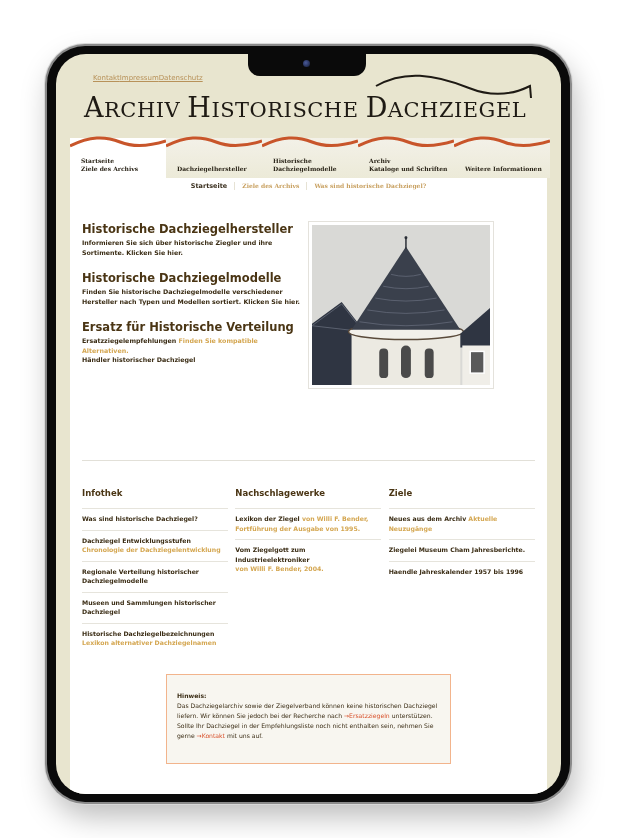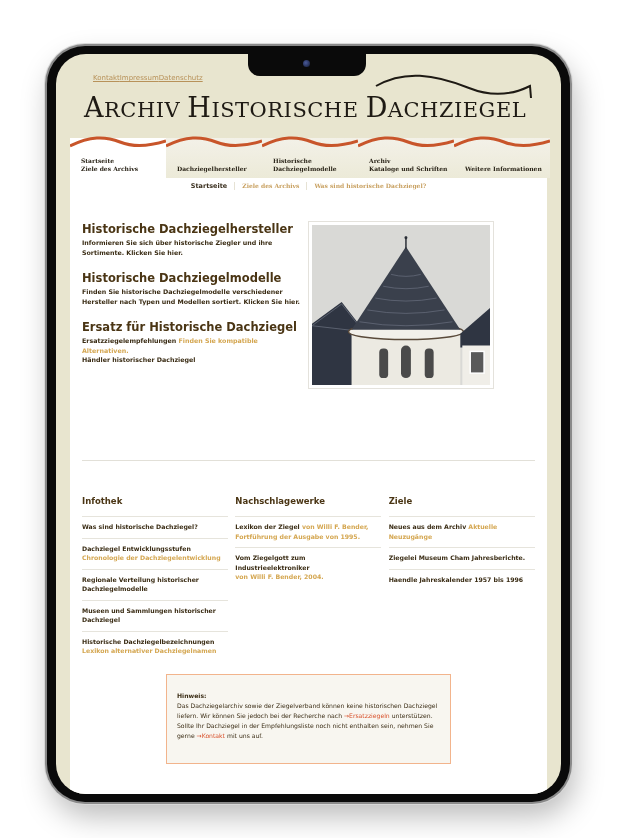--- a/index.html
+++ b/index.html
@@ -63,21 +63,21 @@
   .sec .gold { color: #d4a650; }
 
   .photo {
     position: absolute; left: 238px; top: 43px; width: 186px; height: 168px;
     background: #fff; border: 1px solid #e4e2dc; padding: 3px;
   }
   .photo svg { width: 100%; height: 100%; display: block; }
 
   .divider { position: absolute; left: 12px; top: 282px; width: 453px; height: 1px; background: #e2e0d8; }
 
-  .cols { position: absolute; left: 12px; top: 318px; width: 460px; display: flex; }
+  .cols { position: absolute; left: 12px; top: 310px; width: 460px; display: flex; justify-content: flex-end; }
   .col { width: 154px; margin-right: 0; }
   .col h3 { font-size: 8.5px; color: #4a3514; font-weight: bold; margin-bottom: 8px; height: 12px; }
   .col .item { border-top: 1px solid #e6e4dc; padding: 5px 0 6px 0; font-size: 6.2px; line-height: 9.5px; color: #3a2c14; font-weight: bold; width: 146px; }
   .col .item .gold { color: #d4a650; font-weight: bold; }
 
   .notice {
     position: absolute; left: 96px; top: 496px; width: 285px; height: 90px;
     border: 1.5px solid #f2b48c; background: #f8f6f0; padding: 16px 10px 0 10px;
     font-size: 6.1px; line-height: 10px; color: #3a2c14;
   }
@@ -162,21 +162,21 @@
     <div class="sections">
       <div class="sec">
         <h2>Historische Dachziegelhersteller</h2>
         <p>Informieren Sie sich über historische Ziegler und ihre Sortimente. Klicken Sie hier.</p>
       </div>
       <div class="sec">
         <h2>Historische Dachziegelmodelle</h2>
         <p>Finden Sie historische Dachziegelmodelle verschiedener Hersteller nach Typen und Modellen sortiert. Klicken Sie hier.</p>
       </div>
       <div class="sec">
-        <h2>Ersatz für Historische Dachziegel</h2>
+        <h2>Ersatz für Historische Verteilung</h2>
         <p><span>Ersatzziegelempfehlungen</span> <span class="gold">Finden Sie kompatible Alternativen.</span><br><span>Händler historischer Dachziegel</span></p>
       </div>
     </div>
 
     <div class="photo">
       <svg viewBox="0 0 180 162" preserveAspectRatio="none">
         <rect width="180" height="162" fill="#d9d9d6"></rect>
         <polygon points="0,100 30,78 55,110 55,162 0,162" fill="#2f3542"></polygon>
         <polygon points="0,102 30,80 52,108" fill="none" stroke="#5b6270" stroke-width="1"></polygon>
         <rect x="40" y="108" width="110" height="54" fill="#eceae2"></rect>

